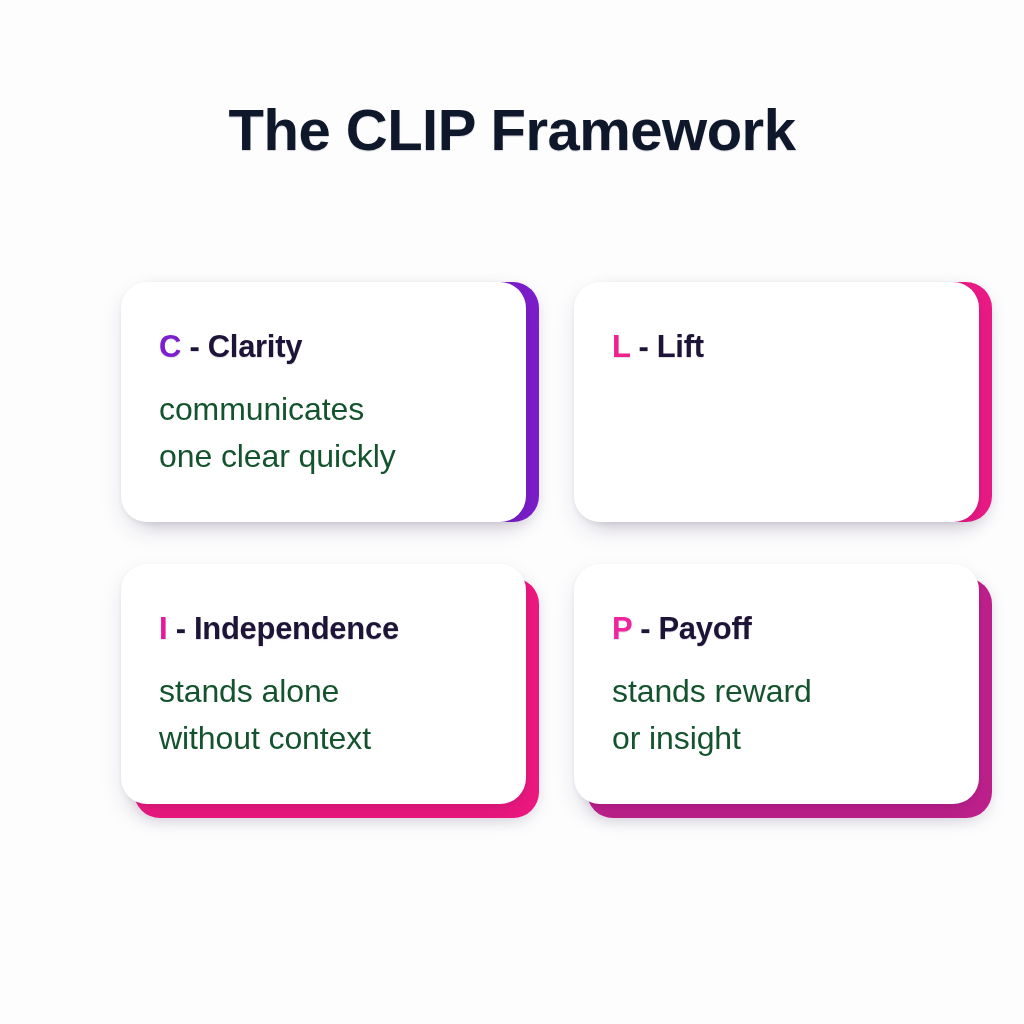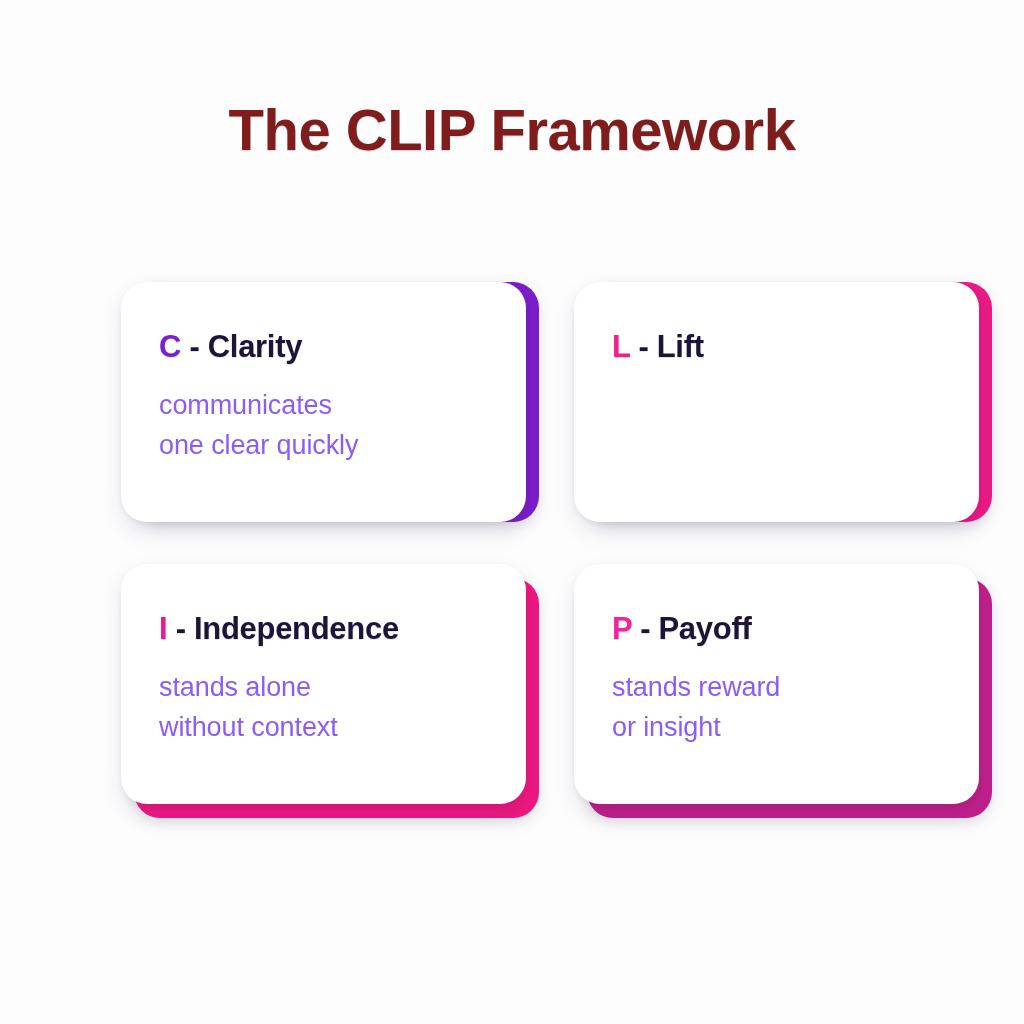--- a/index.html
+++ b/index.html
@@ -24,21 +24,21 @@
   
   .title {
     position: absolute;
     left: 0;
     top: 100px;
     width: 1024px;
     text-align: center;
     font-size: 58px;
     font-weight: 700;
     letter-spacing: -0.5px;
-    color: #7f1d1d;
+    color: #0f172a;
     line-height: 1.05;
     text-shadow: 0 1px 1px rgba(30,20,56,0.18);
   }
 
   
   .grid {
     position: absolute;
     left: 85px;
     top: 282px;
     width: 858px;
@@ -96,23 +96,23 @@
   }
   .card-heading .letter {
     font-weight: 700;
   }
   .card-heading .dash {
     color: #1e1438;
   }
 
   .card-body {
     margin-top: 22px;
-    font-size: 27px;
+    font-size: 32px;
     font-weight: 400;
-    color: #8b5cf6;
+    color: #14532d;
     line-height: 1.46;
     letter-spacing: -0.1px;
     max-width: 330px;
   }
   .card-body .line {
     display: block;
     white-space: nowrap;
   }
 </style>
 </head>

